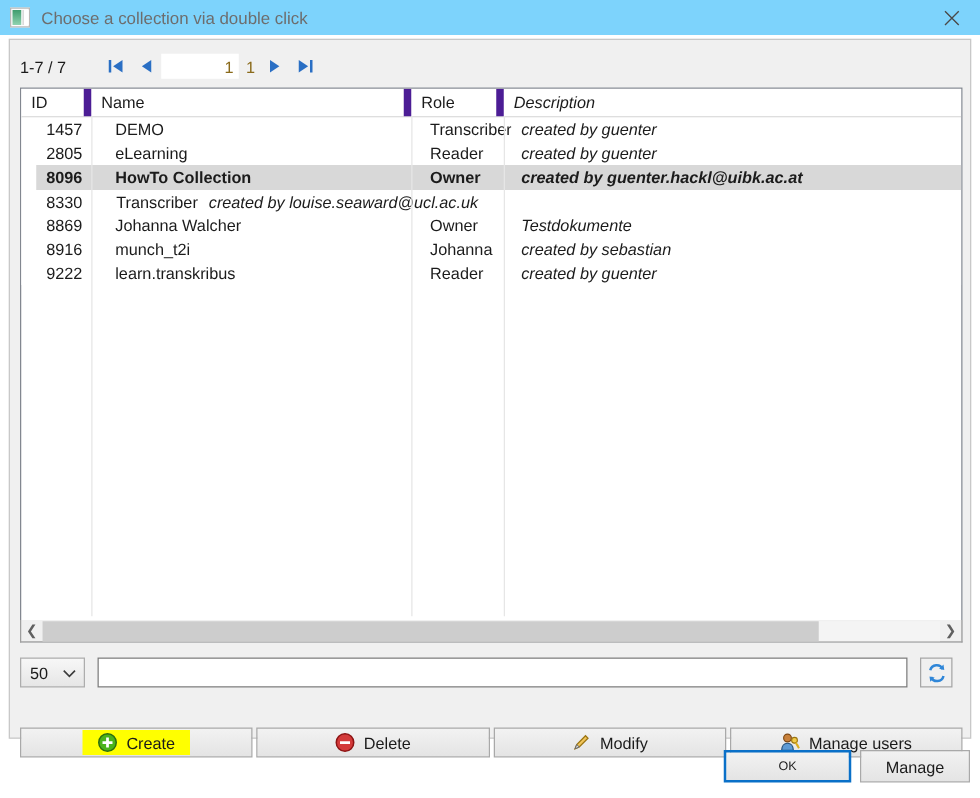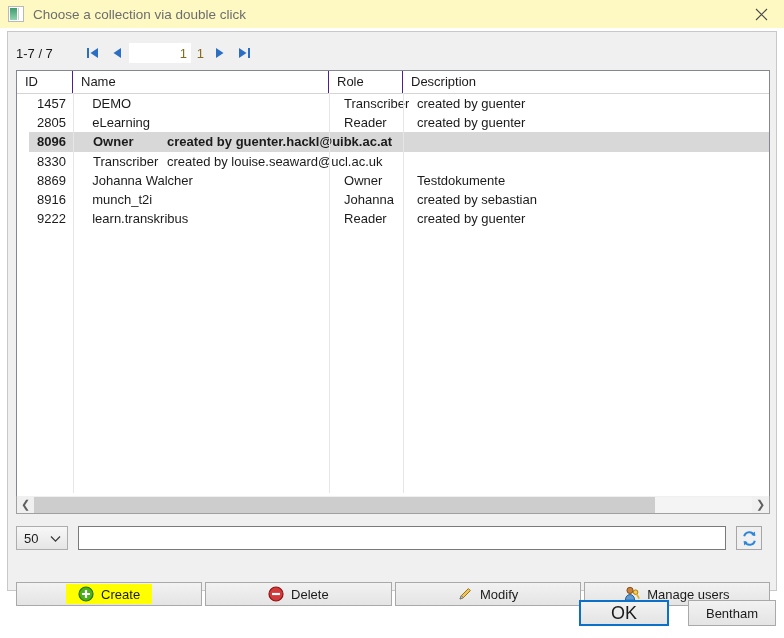--- a/index.html
+++ b/index.html
@@ -14,21 +14,21 @@
     font-size: 13px;
     color: #000000;
     overflow: hidden;
   }
 
   
   .titlebar {
     position: absolute;
     left: 0; top: 0;
     width: 784px; height: 28px;
-    background: #fef9c3;
+    background: #7dd3fc;
     display: flex;
     align-items: center;
   }
   .title-icon {
     width: 16px; height: 16px;
     margin-left: 8px;
     position: relative;
     border: 1px solid #b9b9b9;
     background: #fdfdfd;
     box-sizing: border-box;
@@ -131,29 +131,29 @@
     display: flex;
     height: 22px;
     border-bottom: 1px solid #d4d4d4;
     background: #ffffff;
   }
   .th {
     font-size: 13px;
     color: #1b1b1b;
     padding: 3px 0 0 8px;
     box-sizing: border-box;
-    border-right: 1px solid #4c1d95;
+    border-right: 6px solid #4c1d95;
     height: 22px;
     white-space: nowrap;
     overflow: hidden;
   }
   .col-id   { width: 56px; }
   .col-name { width: 256px; }
   .col-role { width: 74px; }
-  .col-desc { width: 366px; border-right: none; }
+  .col-desc { width: 366px; border-right: none; font-style: italic; }
 
   .tbody { background: #ffffff; padding-left: 12px; }
   .tr {
     display: flex;
     height: 19.2px;
     align-items: center;
   }
   .tr.selected {
     background: #d8d8d8;
     font-weight: bold;
@@ -301,26 +301,26 @@
 
   
   .footer {
     position: absolute;
     left: 0; top: 598px;
     width: 784px; height: 32px;
   }
   .btn-ok {
     position: absolute;
     left: 579px; top: 2px;
-    width: 90px; height: 26px;
+    width: 102px; height: 26px;
     background: linear-gradient(180deg,#f2f2f2 0%,#e4e4e4 100%);
     border: 2px solid #0a70c8;
     box-sizing: border-box;
     display: flex; align-items: center; justify-content: center;
-    font-size: 18px; color: #1b1b1b;
+    font-size: 10px; color: #1b1b1b;
   }
   .btn-cancel {
     position: absolute;
     left: 688px; top: 2px;
     width: 88px; height: 26px;
     background: linear-gradient(180deg,#f2f2f2 0%,#e4e4e4 100%);
     border: 1px solid #a9a9a9;
     box-sizing: border-box;
     display: flex; align-items: center; justify-content: center;
     font-size: 13px; color: #1b1b1b;
@@ -394,20 +394,21 @@
           <div class="td col-desc">created by guenter</div>
         </div>
         <div class="tr">
           <div class="td col-id">2805</div>
           <div class="td col-name">eLearning</div>
           <div class="td col-role">Reader</div>
           <div class="td col-desc">created by guenter</div>
         </div>
         <div class="tr selected">
           <div class="td col-id">8096</div>
+          <div class="td col-name">HowTo Collection</div>
           <div class="td col-role">Owner</div>
           <div class="td col-desc">created by guenter.hackl@uibk.ac.at</div>
         </div>
         <div class="tr">
           <div class="td col-id">8330</div>
           <div class="td col-role">Transcriber</div>
           <div class="td col-desc">created by louise.seaward@ucl.ac.uk</div>
         </div>
         <div class="tr">
           <div class="td col-id">8869</div>
@@ -499,14 +500,14 @@
           </svg>
         </span>
         <span class="act-label">Manage users</span>
       </div>
     </div>
 
 </div>
 
 <div class="footer">
   <div class="btn-ok">OK</div>
-  <div class="btn-cancel">Bentham</div>
+  <div class="btn-cancel">Manage</div>
 </div>
 
 </body></html>

